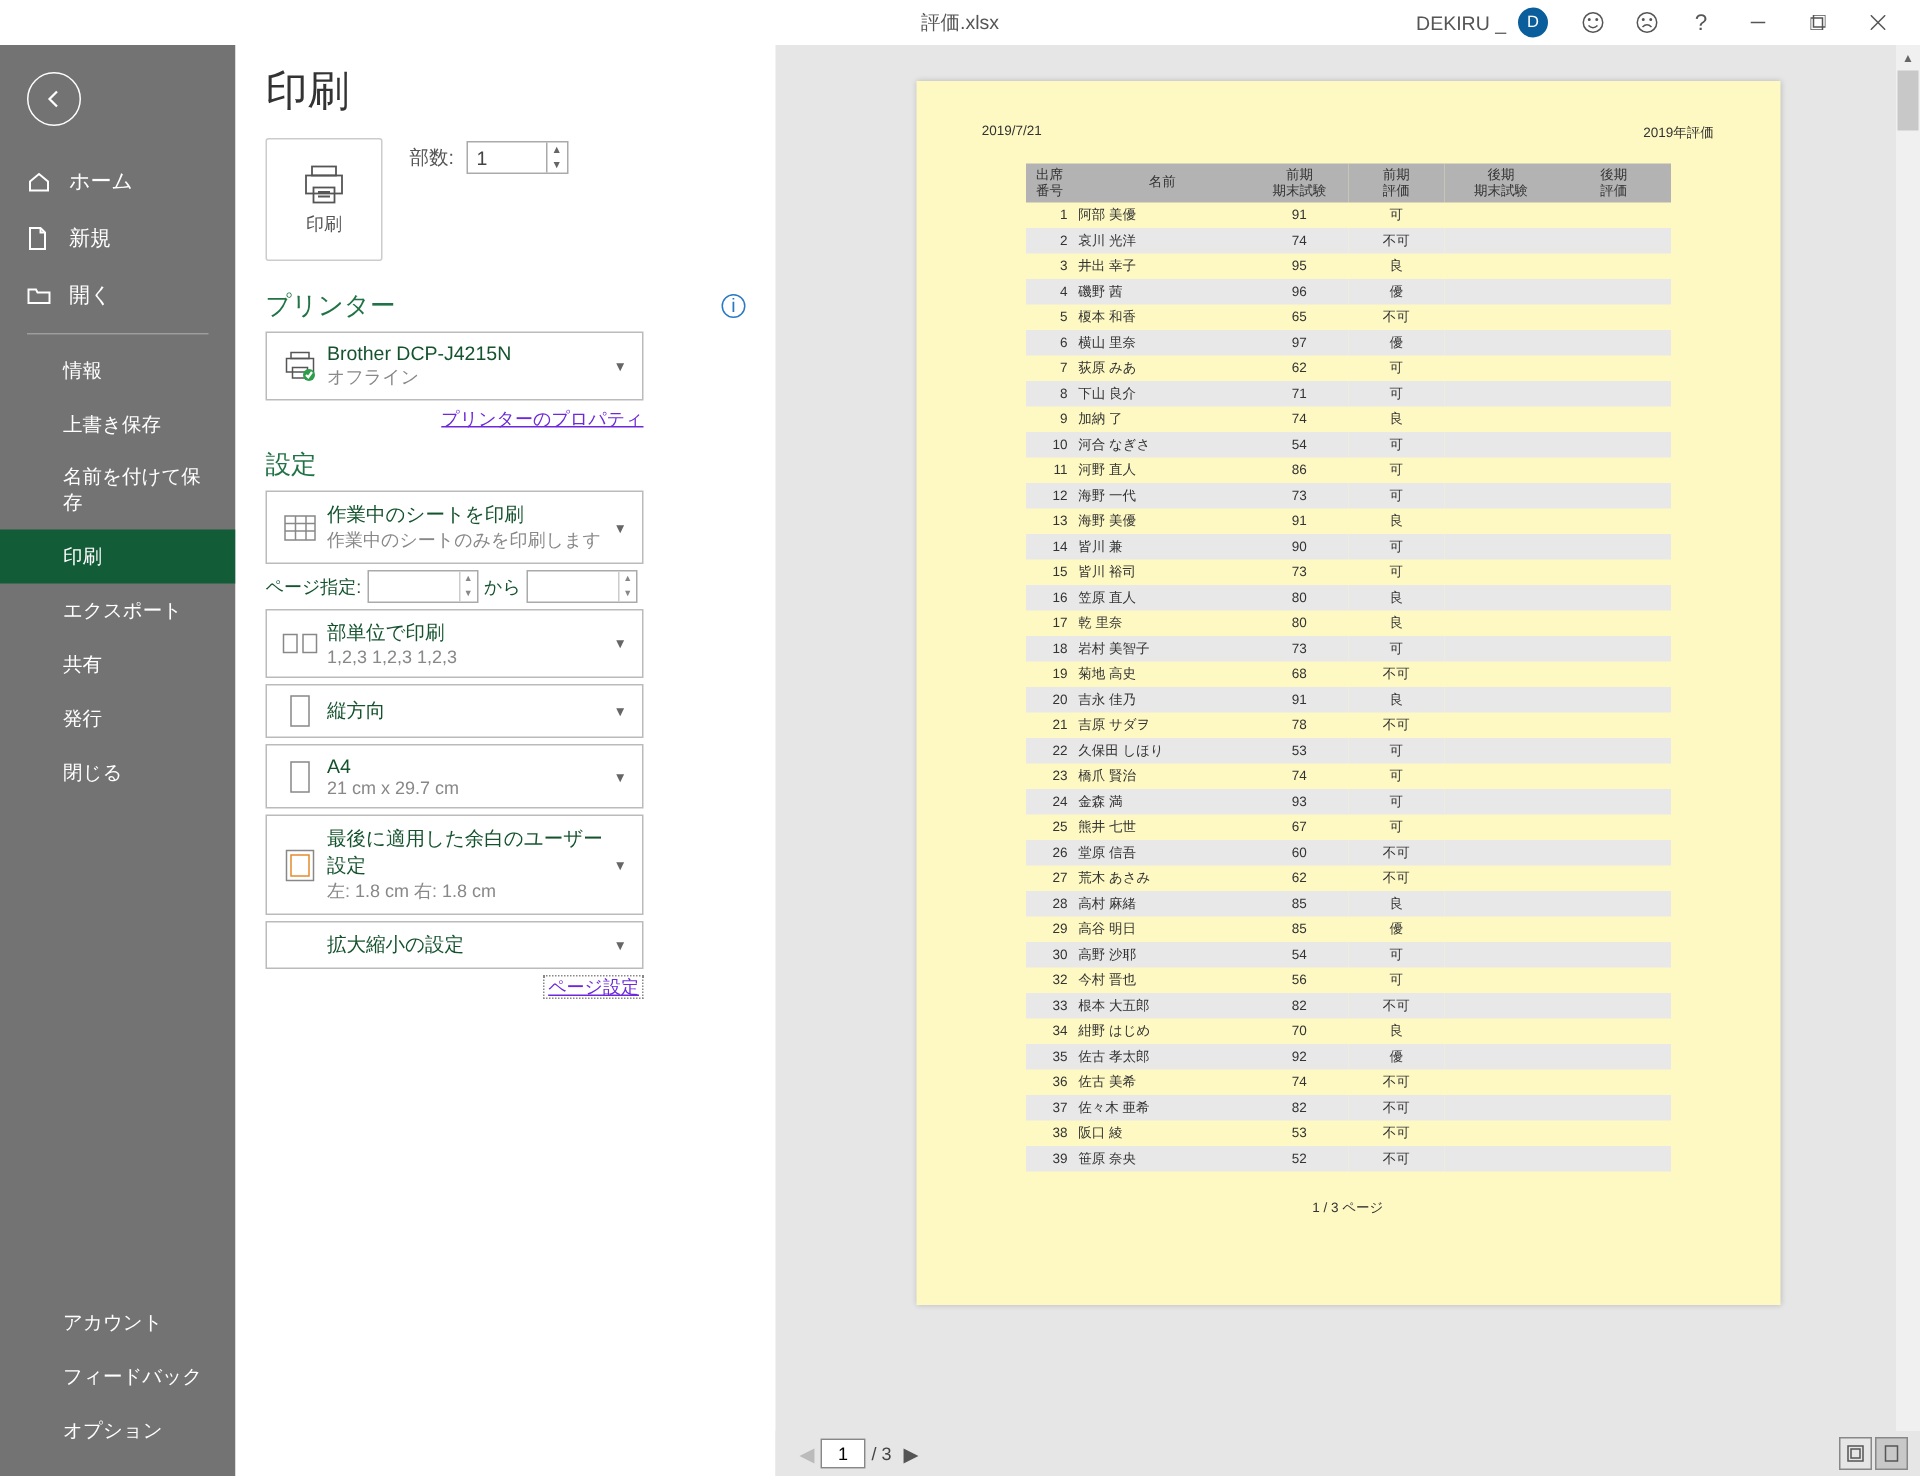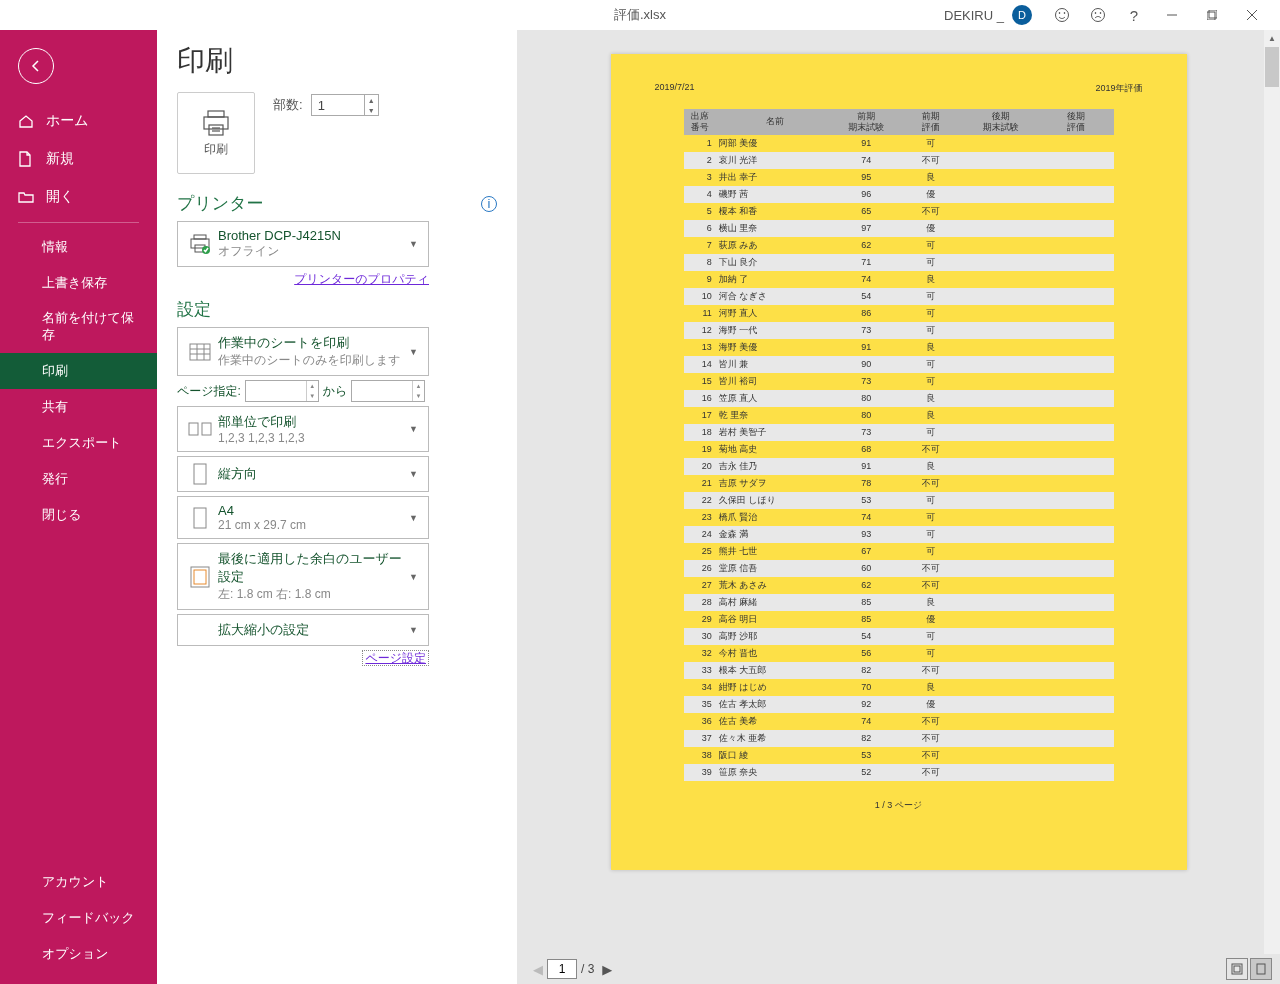--- a/index.html
+++ b/index.html
@@ -5,21 +5,21 @@
 *{box-sizing:border-box;margin:0;padding:0;font-family:"Yu Gothic UI","Meiryo",sans-serif}
 body{background:#fff;width:1280px;height:984px;overflow:hidden;font-size:13px;color:#444}
 .titlebar{height:30px;display:flex;align-items:center;padding:0 8px;background:#fff}
 .titlebar .spacer{flex:1}
 .titlebar .title{position:absolute;left:50%;transform:translateX(-50%);font-size:13px;color:#555}
 .titlebar .user{color:#555;margin-right:8px}
 .titlebar .avatar{width:20px;height:20px;border-radius:50%;background:#0a5e9c;color:#fff;display:flex;align-items:center;justify-content:center;font-size:11px;margin-right:12px}
 .titlebar .icon{width:16px;height:16px;margin:0 10px;color:#555;display:flex;align-items:center;justify-content:center;cursor:pointer}
 .titlebar .wbtn{width:40px;height:30px;display:flex;align-items:center;justify-content:center;color:#555;cursor:pointer}
 .main{display:flex;height:954px}
-.sidebar{width:157px;background:#be185d;color:#fff;display:flex;flex-direction:column;padding-top:12px}
+.sidebar{width:157px;background:#737373;color:#fff;display:flex;flex-direction:column;padding-top:12px}
 .back-btn{width:36px;height:36px;border:1px solid #fff;border-radius:50%;margin:6px 0 18px 18px;display:flex;align-items:center;justify-content:center;cursor:pointer}
 .nav-item{padding:10px 18px;display:flex;align-items:center;cursor:pointer;font-size:14px}
 .nav-item .nicon{width:18px;margin-right:10px;display:inline-block}
 .nav-divider{height:1px;background:rgba(255,255,255,.3);margin:6px 18px}
 .nav-sub{padding:9px 18px 9px 42px;cursor:pointer;font-size:13px}
 .nav-sub.active{background:#135c38}
 .nav-sub.two-line{line-height:1.3}
 .sidebtm{margin-top:auto;padding-bottom:12px}
 .content{width:360px;padding:12px 20px 0 20px;background:#fff}
 .content h1{font-size:28px;font-weight:400;color:#333;margin-bottom:12px}
@@ -45,21 +45,21 @@
 .page-range{display:flex;align-items:center;width:252px;margin-bottom:4px}
 .page-range .lbl{font-size:12px;color:#14532d}
 .page-range .pbox{flex:1;height:22px;border:1px solid #aaa;margin:0 4px;position:relative}
 .page-range .pbox .arrows{position:absolute;right:0;top:0;bottom:0;width:12px;border-left:1px solid #ccc;display:flex;flex-direction:column}
 .page-range .pbox .arrows span{flex:1;font-size:6px;display:flex;align-items:center;justify-content:center;color:#888}
 .preview{flex:1;background:#e6e6e6;position:relative;display:flex;flex-direction:column}
 .scrollbar{position:absolute;right:0;top:0;bottom:30px;width:16px;background:#f0f0f0}
 .scrollbar .thumb{width:14px;height:40px;background:#c8c8c8;margin:1px}
 .scrollbar .sbtn{height:16px;display:flex;align-items:center;justify-content:center;font-size:8px;color:#666;cursor:pointer}
 .page-wrap{flex:1;display:flex;align-items:flex-start;justify-content:center;padding:24px 0 0 0;overflow:hidden}
-.page{width:576px;height:816px;background:#fde047;box-shadow:0 0 4px rgba(0,0,0,.2);padding:28px 44px;font-size:9px;color:#333;position:relative}
+.page{width:576px;height:816px;background:#fef9c3;box-shadow:0 0 4px rgba(0,0,0,.2);padding:28px 44px;font-size:9px;color:#333;position:relative}
 .page-hdr{display:flex;justify-content:space-between;margin-bottom:14px}
 .tbl{width:430px;margin:0 auto;border-collapse:collapse;font-size:9px}
 .tbl th{background:#b3b3b3;color:#333;font-weight:normal;padding:2px 2px;text-align:center;line-height:1.2}
 .tbl td{padding:0 3px;height:17px}
 .tbl tr:nth-child(even) td{background:#e8e8e8}
 .tbl td.num{text-align:right;width:30px;padding-right:4px}
 .tbl td.name{width:110px}
 .tbl td.score{text-align:center;width:60px}
 .tbl td.eval{text-align:center;width:60px}
 .tbl td.empty{width:70px}
@@ -151,22 +151,22 @@
           </span>
           <span>開く</span>
         </div>
       </div>
     <div class="nav-divider"></div>
     <div id="nav-sub">
         <div class="nav-sub">情報</div>
         <div class="nav-sub">上書き保存</div>
         <div class="nav-sub two-line">名前を付けて保存</div>
         <div class="nav-sub active">印刷</div>
+        <div class="nav-sub">エクスポート</div>
         <div class="nav-sub">共有</div>
-        <div class="nav-sub">エクスポート</div>
         <div class="nav-sub">発行</div>
         <div class="nav-sub">閉じる</div>
       </div>
     <div class="sidebtm" id="nav-btm">
         <div class="nav-sub">アカウント</div>
         <div class="nav-sub">フィードバック</div>
         <div class="nav-sub">オプション</div>
       </div>
   </div>
 

